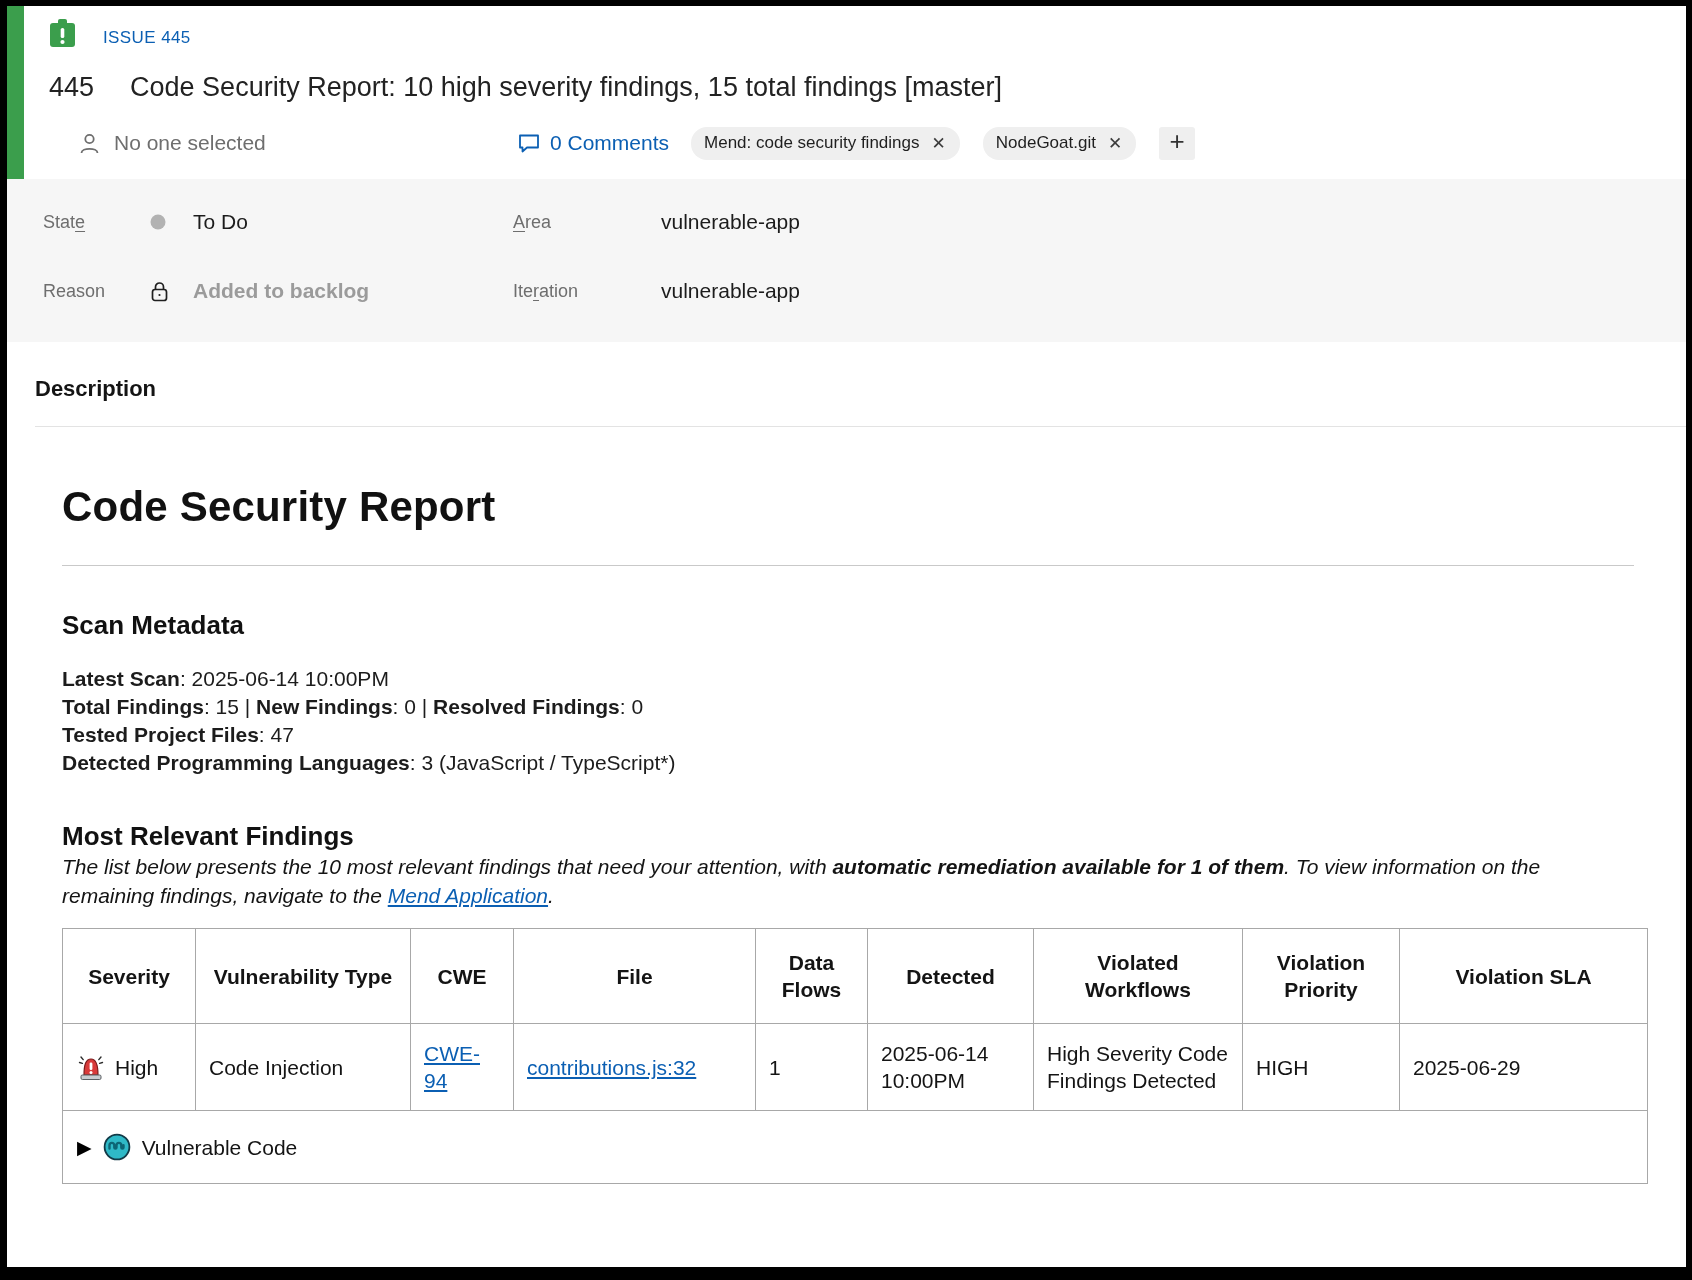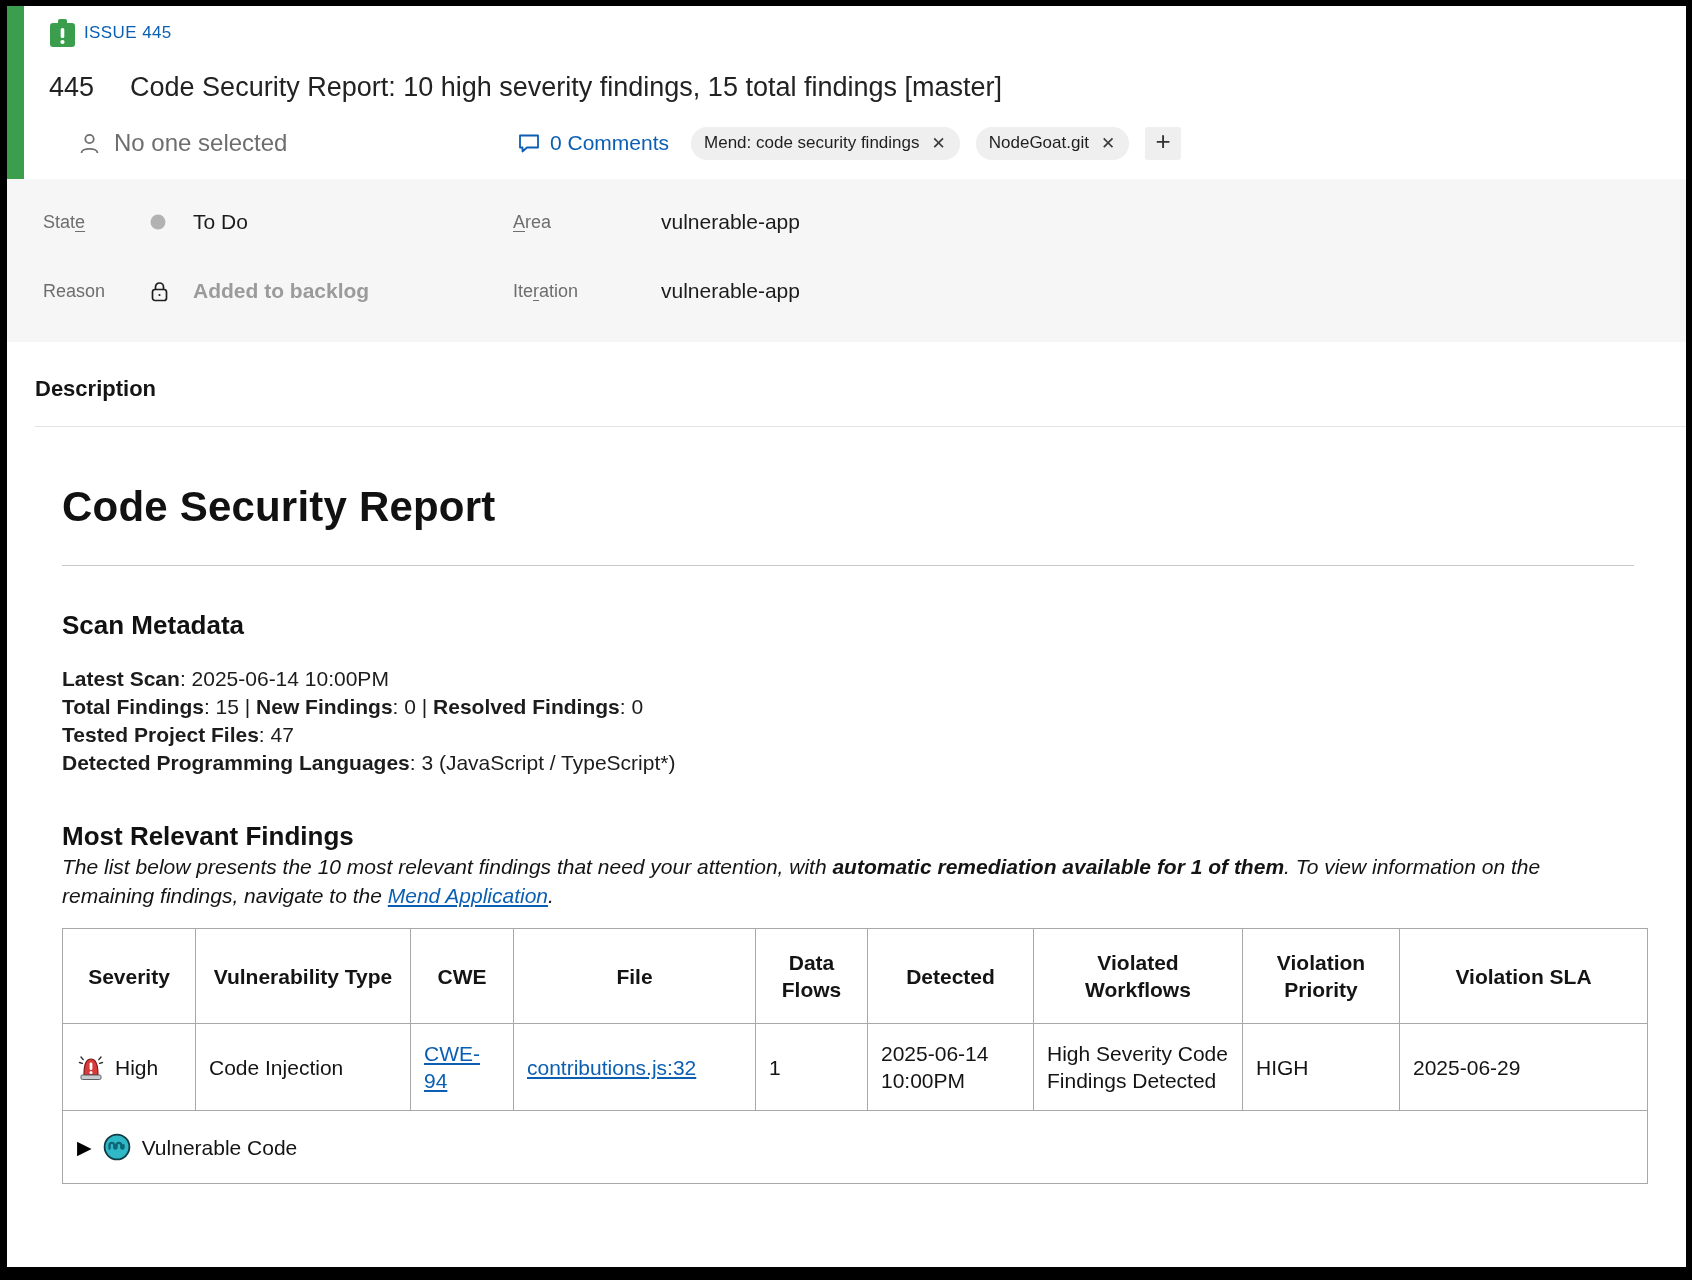--- a/index.html
+++ b/index.html
@@ -6,29 +6,29 @@
   body{
     width:1692px;height:1280px;box-sizing:border-box;
     border:6px solid #000;border-left-width:7px;border-bottom-width:13px;
     background:#fff;overflow:hidden;
     font-family:"Liberation Sans","DejaVu Sans",sans-serif;
     color:#1f1f1f;
   }
   
   .wi-header{position:relative;padding:12px 20px 18px 42px;background:#fff;}
   .color-bar{position:absolute;left:0;top:0;bottom:0;width:17px;background:#3b9e4c;}
-  .type-row{display:flex;align-items:center;gap:8px;height:30px;}
+  .type-row{display:flex;align-items:flex-end;gap:27px;height:30px;}
   .type-label{color:#0b5fb3;font-size:17px;letter-spacing:.4px;}
   .title-row{display:flex;align-items:baseline;gap:36px;margin-top:24px;}
   .wi-id{font-size:27px;color:#222;}
   .wi-title{font-size:27px;color:#222;}
   .meta-row{display:flex;align-items:center;margin-top:22px;height:36px;}
-  .assignee{display:flex;align-items:center;gap:12px;color:#6e6e6e;font-size:24px;margin-left:28px;width:440px;}
+  .assignee{display:flex;align-items:center;gap:12px;color:#6e6e6e;font-size:21px;margin-left:28px;width:440px;}
   .comments{display:flex;align-items:center;gap:9px;color:#0b5fb3;font-size:21px;cursor:pointer;}
-  .tags{display:flex;align-items:center;gap:16px;margin-left:22px;}
+  .tags{display:flex;align-items:center;gap:23px;margin-left:22px;}
   .tag{display:flex;align-items:center;gap:12px;background:#efefef;border-radius:16px;
        height:33px;padding:0 14px 0 13px;font-size:17px;color:#1f1f1f;}
   .tag .x{font-size:17px;color:#3c3c3c;cursor:pointer;line-height:1;}
   .add-tag{width:36px;height:33px;background:#efefef;border:none;border-radius:3px;
        font-size:26px;font-weight:300;color:#333;cursor:pointer;display:flex;align-items:center;justify-content:center;padding:0 0 3px 0;}
   
   .fields{background:#f6f6f6;padding:26px 0 34px 36px;display:flex;}
   .fcol-left{width:470px;}
   .frow{display:flex;align-items:center;height:34px;}
   .frow + .frow{margin-top:35px;}

